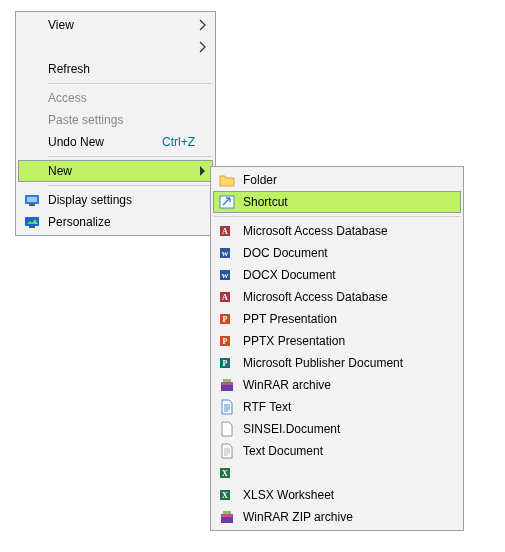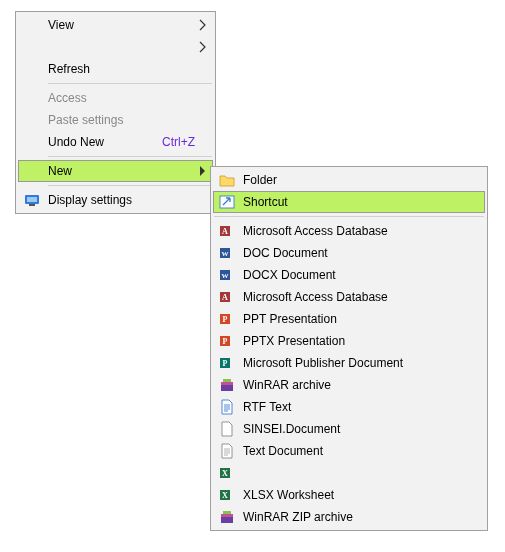--- a/index.html
+++ b/index.html
@@ -21,21 +21,21 @@
     padding: 2px;
   }
   .menu.primary {
     left: 15px;
     top: 11px;
     width: 201px;
   }
   .menu.sub {
     left: 210px;
     top: 166px;
-    width: 278px;
+    width: 254px;
   }
   .row {
     display: flex;
     align-items: center;
     height: 22px;
     padding-left: 30px;
     padding-right: 18px;
     position: relative;
     white-space: nowrap;
   }
@@ -44,21 +44,21 @@
     outline: 1px solid #999;
     outline-offset: -1px;
   }
   .row.disabled {
     color: #888;
   }
   .row .label {
     flex: 1;
   }
   .row .accel {
-    color: #6d28d9;
+    color: #0369a1;
   }
   .row .arrow {
     position: absolute;
     right: 6px;
     top: 50%;
     transform: translateY(-50%);
     line-height: 0;
   }
   .row .arrow svg {
     display: block;
@@ -217,20 +217,28 @@
 
   <div class="row">
     <span class="icon">
         <svg width="16" height="16">
           <use href="#i-display"></use>
         </svg>
       </span>
     <span class="label">Display settings</span>
   </div>
 
+  <div class="row">
+    <span class="icon">
+        <svg width="16" height="16">
+          <use href="#i-personalize"></use>
+        </svg>
+      </span>
+    <span class="label">Personalize</span>
+  </div>
 
 </div>
 
 <div class="menu sub">
 
   <div class="row">
     <span class="icon">
         <svg width="16" height="16">
           <use href="#i-folder"></use>
         </svg>

